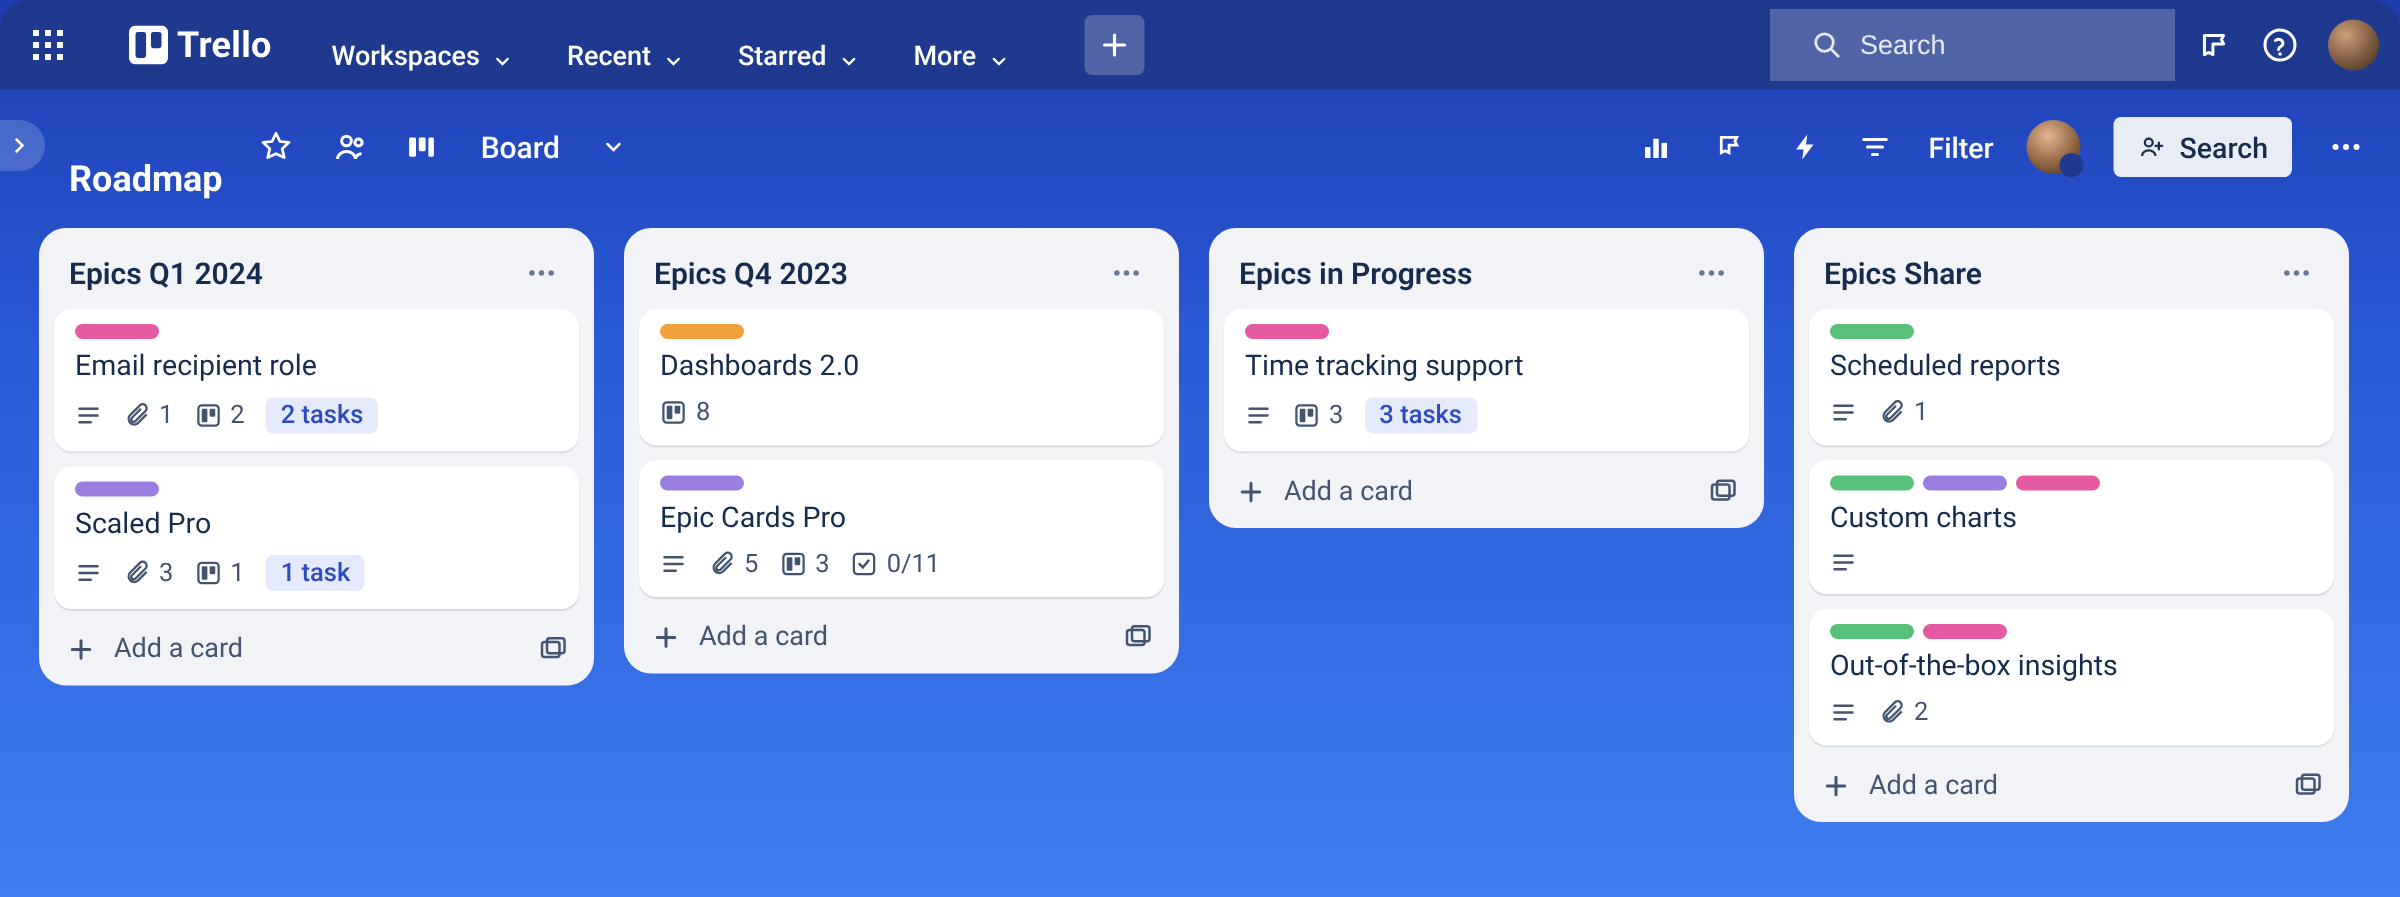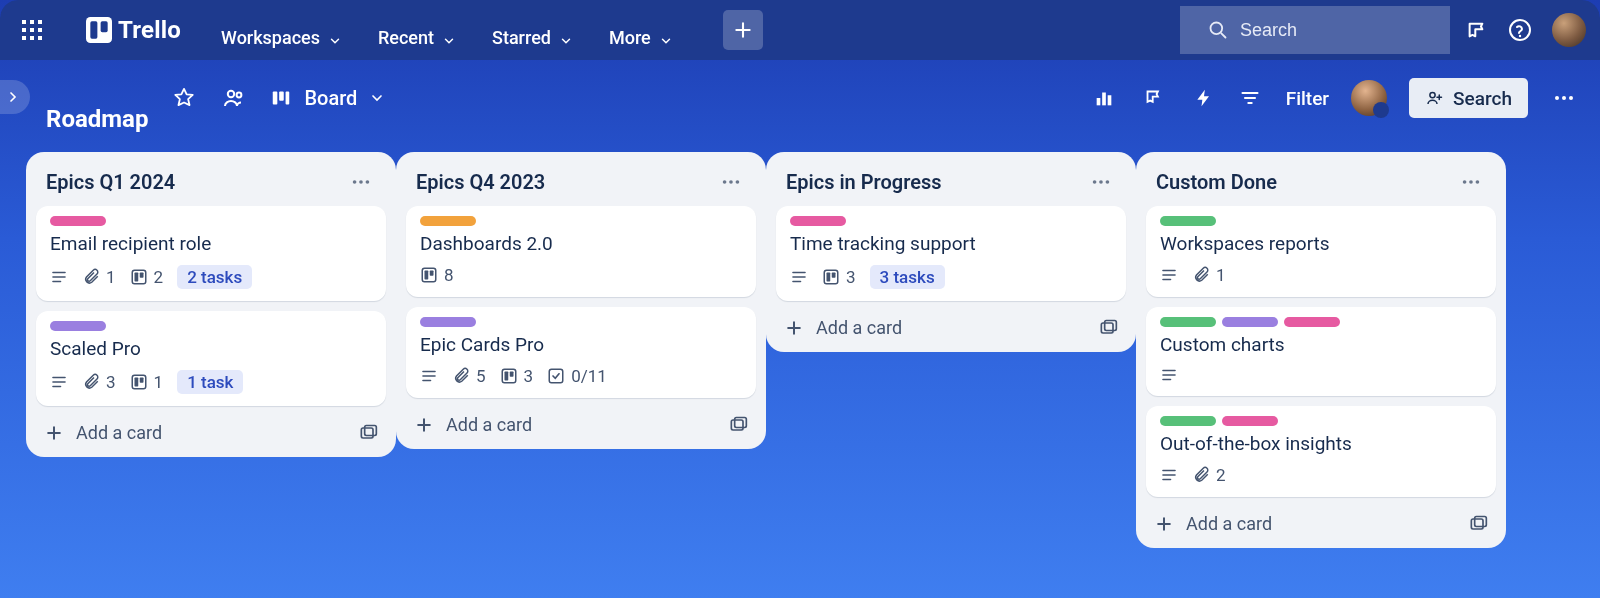--- a/index.html
+++ b/index.html
@@ -88,21 +88,21 @@
     display: flex; align-items: center; justify-content: center;
     cursor: pointer;
   }
   .board-title { font-size: 24px; font-weight: 700; margin-left: 24px; margin-top: 42px;}
   .bar-icon {
     width: 28px; height: 28px;
     display: flex; align-items: center; justify-content: center;
     cursor: pointer;
   }
   .view-switch {
-    display: flex; align-items: center; gap: 12px;
+    display: flex; align-items: center; gap: 28px;
     font-size: 20px; font-weight: 500; cursor: pointer;
   }
   .boardbar-spacer { flex: 1; }
   .filter {
     display: flex; align-items: center; gap: 26px;
     font-size: 19px; font-weight: 500; cursor: pointer;
   }
   .member-avatar {
     width: 36px; height: 36px; border-radius: 50%;
     background: radial-gradient(circle at 40% 30%, #e3b48f 0%, #8a5f3e 60%, #3d2b1f 100%);
@@ -118,21 +118,21 @@
     display: flex; align-items: center; gap: 10px;
     height: 40px; padding: 0 16px;
     background: #e8edf5; color: #172b4d;
     border-radius: 5px; font-size: 19px; font-weight: 500;
     cursor: pointer;
   }
 
   
   .board {
     display: flex; align-items: flex-start;
-    padding: 16px 26px; 
+    padding: 16px 26px; gap: 20px;
     height: calc(100% - 136px);
     overflow: hidden;
   }
   .list {
     width: 370px;
     background: #f1f3f7;
     border-radius: 18px;
     padding: 12px 10px 10px 10px;
     color: #172b4d;
     display: flex; flex-direction: column; gap: 10px;
@@ -567,35 +567,35 @@
           <svg width="20" height="20" viewBox="0 0 24 24">
             <rect x="4" y="6" width="14" height="12" rx="2" fill="none" stroke="#44546f" stroke-width="2"></rect>
             <rect x="8" y="3" width="14" height="12" rx="2" fill="none" stroke="#44546f" stroke-width="2"></rect>
           </svg>
         </span>
     </div>
   </div>
 
   <div class="list">
     <div class="list-header">
-      <div class="list-title">Custom Done</div>
+      <div class="list-title">Epics Share</div>
       <div class="list-menu">
           <svg width="22" height="22" viewBox="0 0 24 24">
             <circle cx="5" cy="12" r="2" fill="#6b778c"></circle>
             <circle cx="12" cy="12" r="2" fill="#6b778c"></circle>
             <circle cx="19" cy="12" r="2" fill="#6b778c"></circle>
           </svg>
         </div>
     </div>
 
     <div class="card">
       <div class="labels">
           <span class="label green"></span>
         </div>
-      <div class="card-title">Workspaces reports</div>
+      <div class="card-title">Scheduled reports</div>
       <div class="badges">
         <span class="badge">
             <svg width="18" height="18" viewBox="0 0 24 24">
               <path d="M4 6h16M4 12h16M4 18h10" stroke="#44546f" stroke-width="2.2" stroke-linecap="round"></path>
             </svg>
           </span>
         <span class="badge">
             <svg width="18" height="18" viewBox="0 0 24 24">
               <path d="M21 11l-8 8a5 5 0 01-7-7l9-9a3.5 3.5 0 015 5l-9 9a2 2 0 01-3-3l8-8" fill="none" stroke="#44546f" stroke-width="2"></path>
             </svg>

